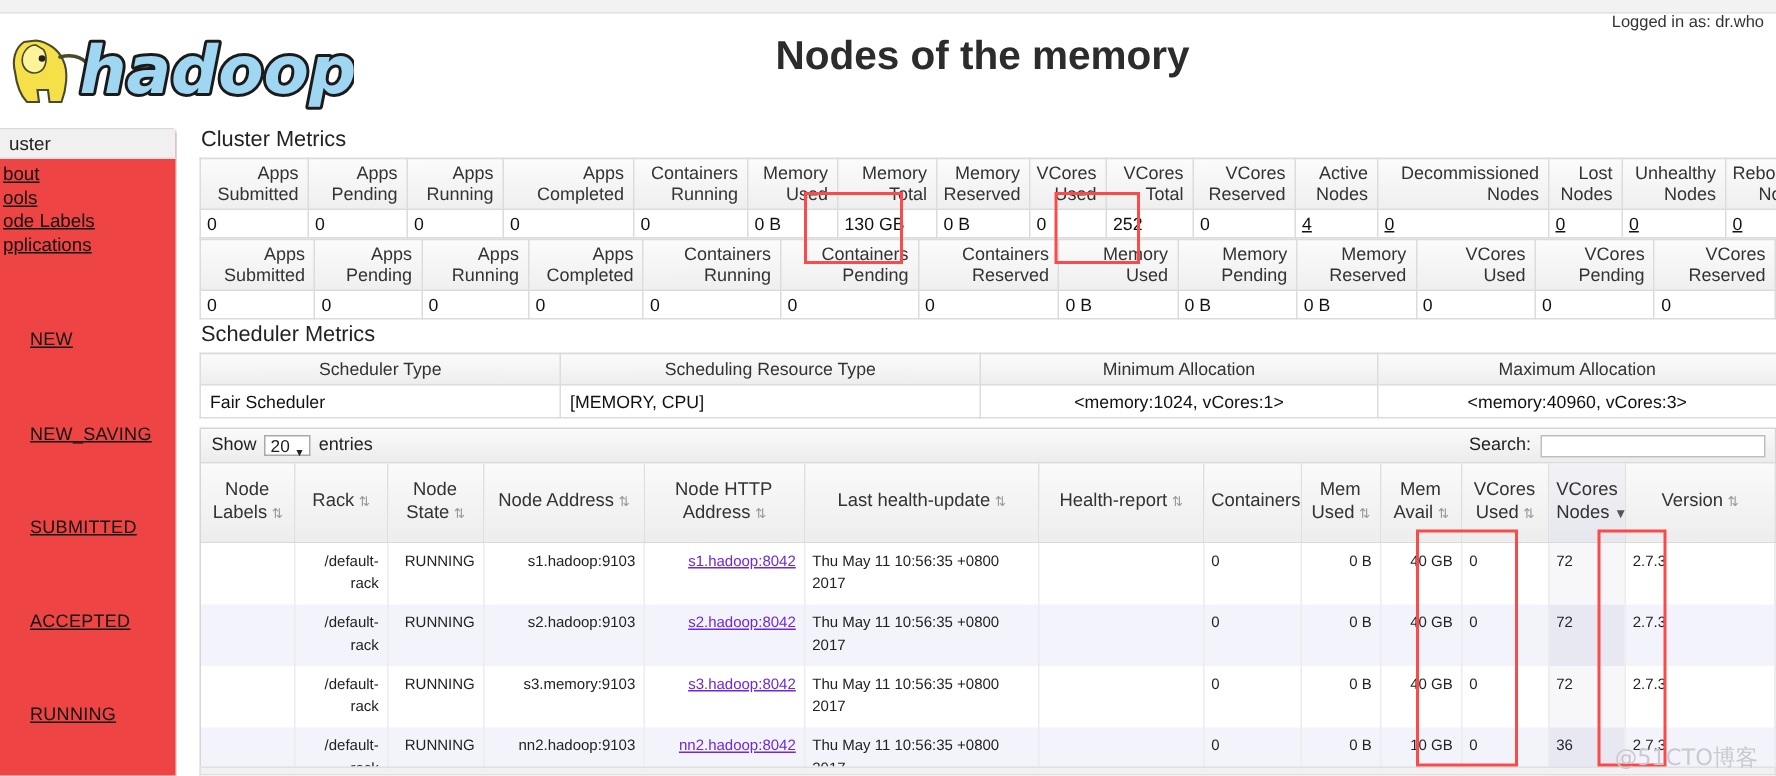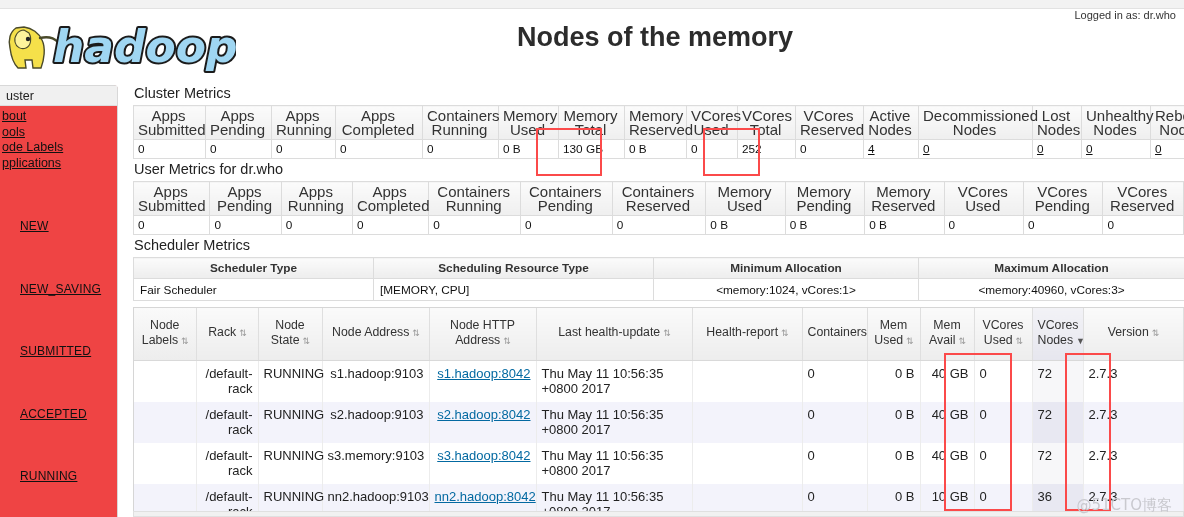--- a/index.html
+++ b/index.html
@@ -59,36 +59,36 @@
 
   
   .main { position:absolute; left:133px; top:85px; width:1051px; }
   .sec-title { font-size:14.5px; color:#222; margin:0 0 4px 1px; }
   .sec-title.tight { margin-top:2px; }
 
   table.m { border-collapse:collapse; width:1051px; table-layout:fixed; }
   table.m th {
     background:linear-gradient(#fbfbfb,#efefef);
     border:1px solid #dcdcdc;
-    font-size:15px; font-weight:normal; color:#333;
-    padding:3px 6px 3px 4px; vertical-align:top;
+    font-size:12px; font-weight:normal; color:#333;
+    padding:3px 6px 3px 4px; text-align:right; vertical-align:top;
     line-height:13.6px;
   }
   table.m td {
     border:1px solid #dcdcdc; border-top:none;
     font-size:11.8px; color:#111;
     padding:2px 4px; text-align:left; height:19px;
   }
-  .ulink { text-decoration:underline; color:#0369a1; cursor:pointer; }
+  .ulink { text-decoration:underline; color:#6d28d9; cursor:pointer; }
 
   
   table.sch { border-collapse:collapse; width:1051px; table-layout:fixed; }
   table.sch th {
     background:linear-gradient(#fbfbfb,#ededed);
-    border:1px solid #dcdcdc; font-weight:bold;
+    border:1px solid #dcdcdc; font-weight:normal;
     font-size:11.8px; color:#333; padding:3px 4px; text-align:center;
   }
   table.sch td {
     border:1px solid #dcdcdc; border-top:none;
     font-size:11.8px; color:#111; padding:2px 6px; text-align:left; height:22px;
   }
   .ctr { text-align:center !important; }
 
   
   .dt-wrap { margin-top:6px; border:1px solid #d6d6d6; width:1051px; background:#fff; }
@@ -114,21 +114,21 @@
   table.nodes th {
     background:linear-gradient(#fafafa,#ededed);
     border-right:1px solid #dfdfdf; border-bottom:1px solid #d9d9d9;
     font-size:12.3px; font-weight:normal; color:#333;
     padding:6px 5px 8px 5px; text-align:center; vertical-align:middle;
     position:relative; line-height:15px; height:52px; cursor:pointer;
   }
   table.nodes th.sorted { background:linear-gradient(#f2f2f6,#e6e6ee); }
   table.nodes td {
     border-right:1px solid #ececec;
-    font-size:13px; color:#222; padding:5px 5px;
+    font-size:10px; color:#222; padding:5px 5px;
     vertical-align:top; line-height:15.5px; height:34px;margin-top:23px;
   }
   tr.alt td { background:#f3f3fb; }
   td.sortedcol { background:#f7f7f9; }
   tr.alt td.sortedcol { background:#e8e8f2; }
   .r { text-align:right; }
   .l { text-align:left; }
   .sortico { font-size:9px; color:#999; padding-left:3px; letter-spacing:-1px; }
   .sortico.act { color:#555; }
 
@@ -246,21 +246,20 @@
         <td>0</td>
         <td class="ulink">4</td>
         <td class="ulink">0</td>
         <td class="ulink">0</td>
         <td class="ulink">0</td>
         <td class="ulink">0</td>
       </tr>
     </tbody>
       </table>
 
-    <div class="sec-title tight">User Metrics for dr.who</div>
     <table class="m">
       <colgroup>
         <col style="width:75px">
           <col style="width:70px">
           <col style="width:70px">
           <col style="width:75px">
         <col style="width:90px">
           <col style="width:90px">
           <col style="width:92px">
         <col style="width:78px">
@@ -322,20 +321,34 @@
       <tr>
         <td>Fair Scheduler</td>
         <td>[MEMORY, CPU]</td>
         <td class="ctr">&lt;memory:1024, vCores:1&gt;</td>
         <td class="ctr">&lt;memory:40960, vCores:3&gt;</td>
       </tr>
     </tbody>
       </table>
 
     <div class="dt-wrap">
+      <div class="dt-top">
+        <span class="dt-show">
+          <span>Show</span>
+          <span class="dt-sel">
+            <span>20</span>
+            <span class="car">▼</span>
+          </span>
+          <span>entries</span>
+        </span>
+        <span class="dt-search">
+          <span>Search:</span>
+          <input type="text" placeholder="" style="">
+        </span>
+      </div>
 
       <table class="nodes">
         <colgroup>
           <col style="width:62px">
             <col style="width:62px">
             <col style="width:64px">
             <col style="width:107px">
           <col style="width:107px">
             <col style="width:156px">
             <col style="width:110px">

